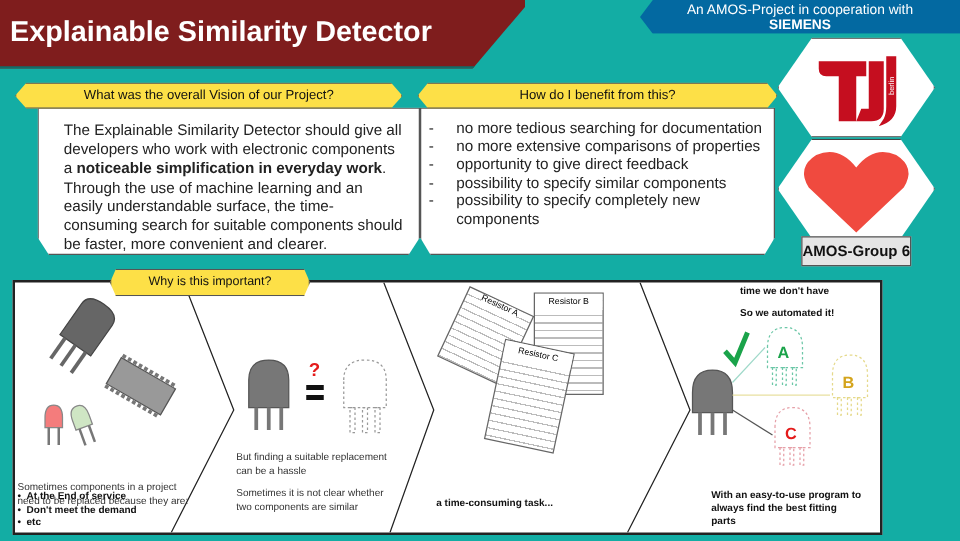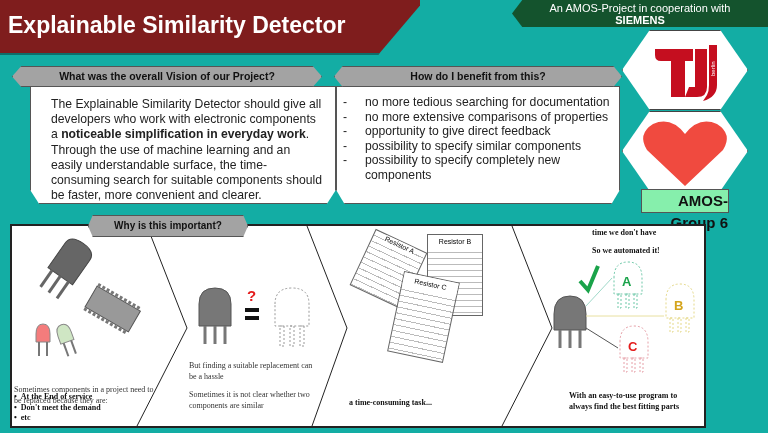--- a/index.html
+++ b/index.html
@@ -1,32 +1,32 @@
 <!DOCTYPE html>
 <html><head>
 <meta charset="utf-8">
 <style>
   html, body { margin:0; padding:0; }
   body { width:768px; height:433px; position:relative; overflow:hidden; background:#13ada4; font-family:"Liberation Sans", sans-serif; }
   .title-bar { position:absolute; left:0; top:0; width:420px; height:53px; background:#7f1d1d; clip-path:polygon(0 0,100% 0,100% 10%,90% 100%,0 100%); border-bottom:2px solid #0f6e69; }
   .title-bar .t { position:absolute; left:8px; top:12px; color:#fff; font-weight:bold; font-size:23px; white-space:nowrap; }
-  .coop { position:absolute; left:512px; top:0; width:256px; height:27px; background:#14532d; clip-path:polygon(4% 0,100% 0,100% 100%,4% 100%,0 50%); color:#fff; text-align:center; font-size:11px; line-height:12px; padding-top:2px; box-sizing:border-box; }
+  .coop { position:absolute; left:512px; top:0; width:256px; height:27px; background:#0369a1; clip-path:polygon(4% 0,100% 0,100% 100%,4% 100%,0 50%); color:#fff; text-align:center; font-size:11px; line-height:12px; padding-top:2px; box-sizing:border-box; }
   .coop b { display:block; font-size:11px; }
   .panel { position:absolute; background:#fff; border:1px solid #555; }
-  .hexhead { position:absolute; background:#a3a3a3; border:1px solid #555; clip-path:polygon(3% 0,97% 0,100% 50%,97% 100%,3% 100%,0 50%); text-align:center; font-weight:bold; font-size:10.5px; color:#111; line-height:19px; }
+  .hexhead { position:absolute; background:#fde047; border:1px solid #555; clip-path:polygon(3% 0,97% 0,100% 50%,97% 100%,3% 100%,0 50%); text-align:center; font-weight:normal; font-size:10.5px; color:#111; line-height:19px; }
   .vision { left:30px; top:86px; width:304px; height:116px; clip-path:polygon(0 0,100% 0,100% 88%,97% 100%,3% 100%,0 88%); }
   .vision p { margin:10px 12px 0 20px; font-size:12.2px; line-height:15.2px; color:#222; }
   .benefit { left:336px; top:86px; width:282px; height:116px; clip-path:polygon(0 0,100% 0,100% 88%,97% 100%,3% 100%,0 88%); }
   .benefit ul { list-style:none; margin:8px 0 0 6px; padding:0; font-size:12.2px; line-height:14.5px; color:#222; }
   .benefit li { display:flex; }
   .benefit li .d { width:22px; flex:none; }
   .hexlogo { position:absolute; left:622px; background:#fff; border:1px solid #444; clip-path:polygon(22% 0,78% 0,100% 50%,78% 100%,22% 100%,0 50%); }
-  .group-label { position:absolute; left:641px; top:189px; width:86px; height:22px; background:#86efac; border:1px solid #555; font-weight:bold; font-size:15px; text-align:right; line-height:22px; color:#111; }
+  .group-label { position:absolute; left:641px; top:189px; width:86px; height:22px; background:#e5e5e5; border:1px solid #555; font-weight:bold; font-size:12px; text-align:left; line-height:22px; color:#111; }
   .why { left:10px; top:224px; width:692px; height:200px; border:2px solid #222; }
-  .small { font-size:8px; color:#333; line-height:10.5px; position:absolute;font-family:Liberation Serif, serif; }
+  .small { font-size:8px; color:#333; line-height:10.5px; position:absolute; }
   .bold { font-weight:bold; color:#111; }
 </style>
 </head>
 <body>
 
 <div class="title-bar">
   <span class="t">Explainable Similarity Detector</span>
 </div>
 <div class="coop">
   <span>An AMOS-Project in cooperation with</span>

